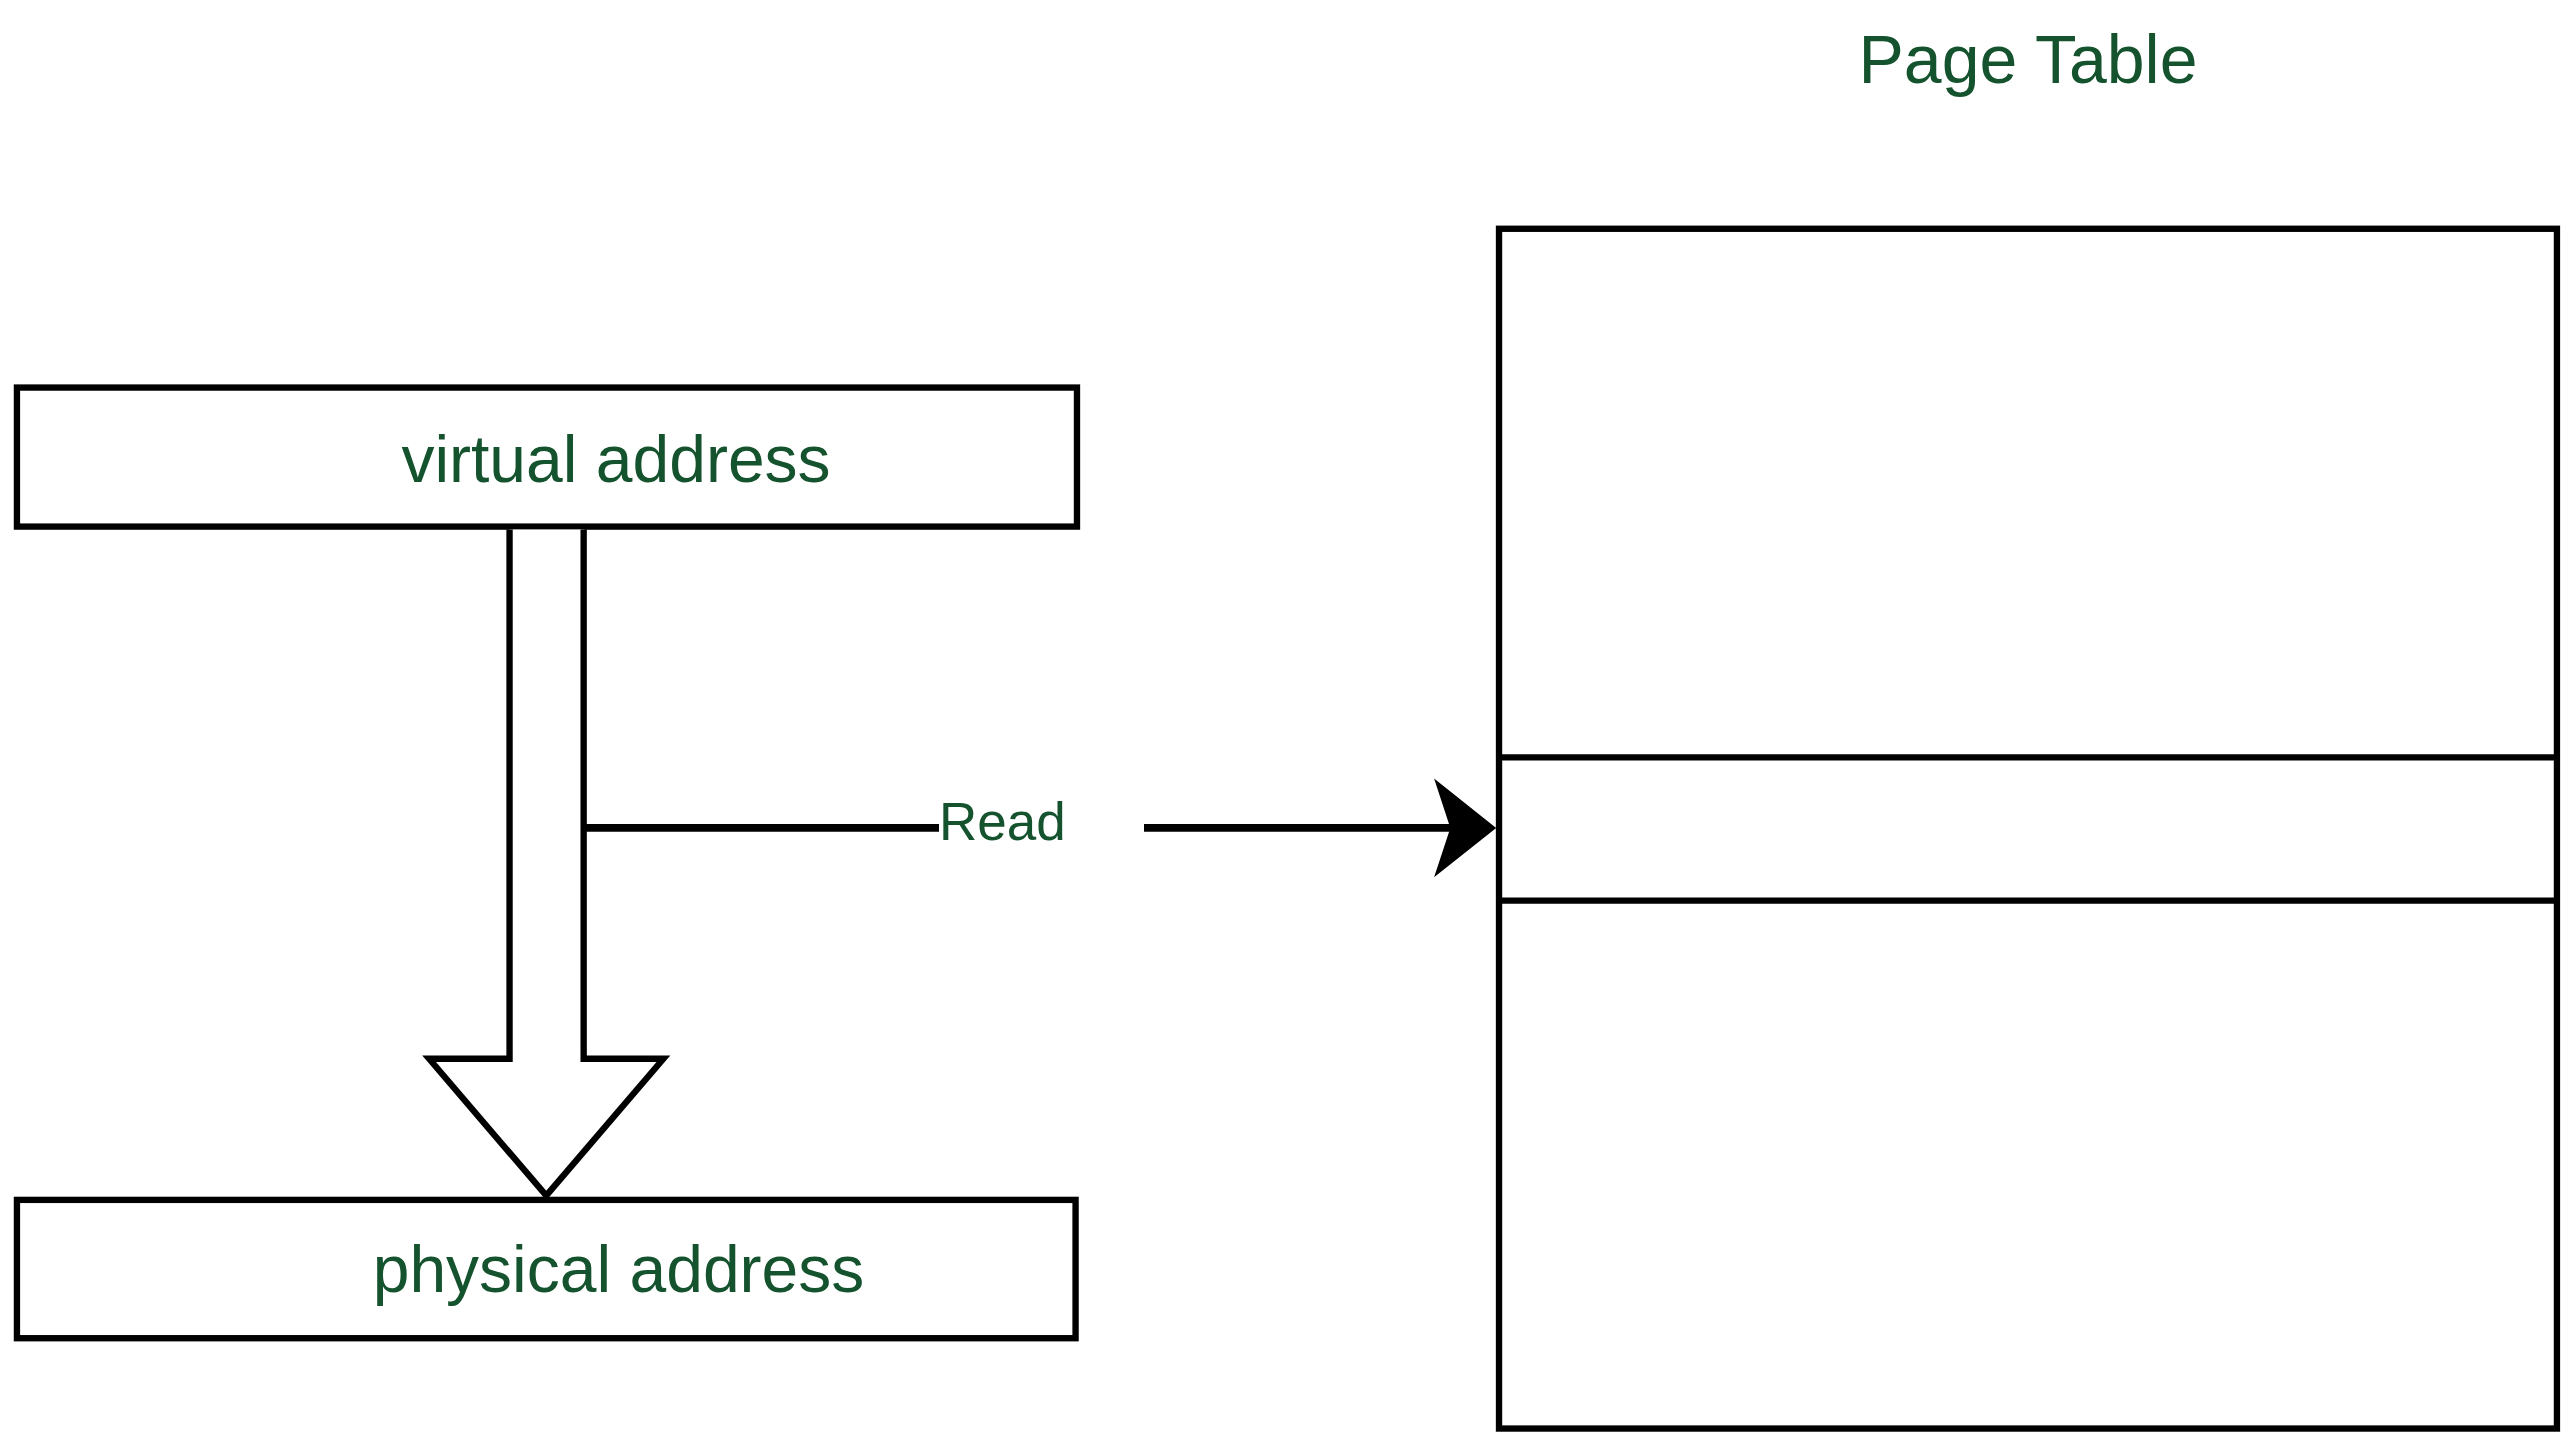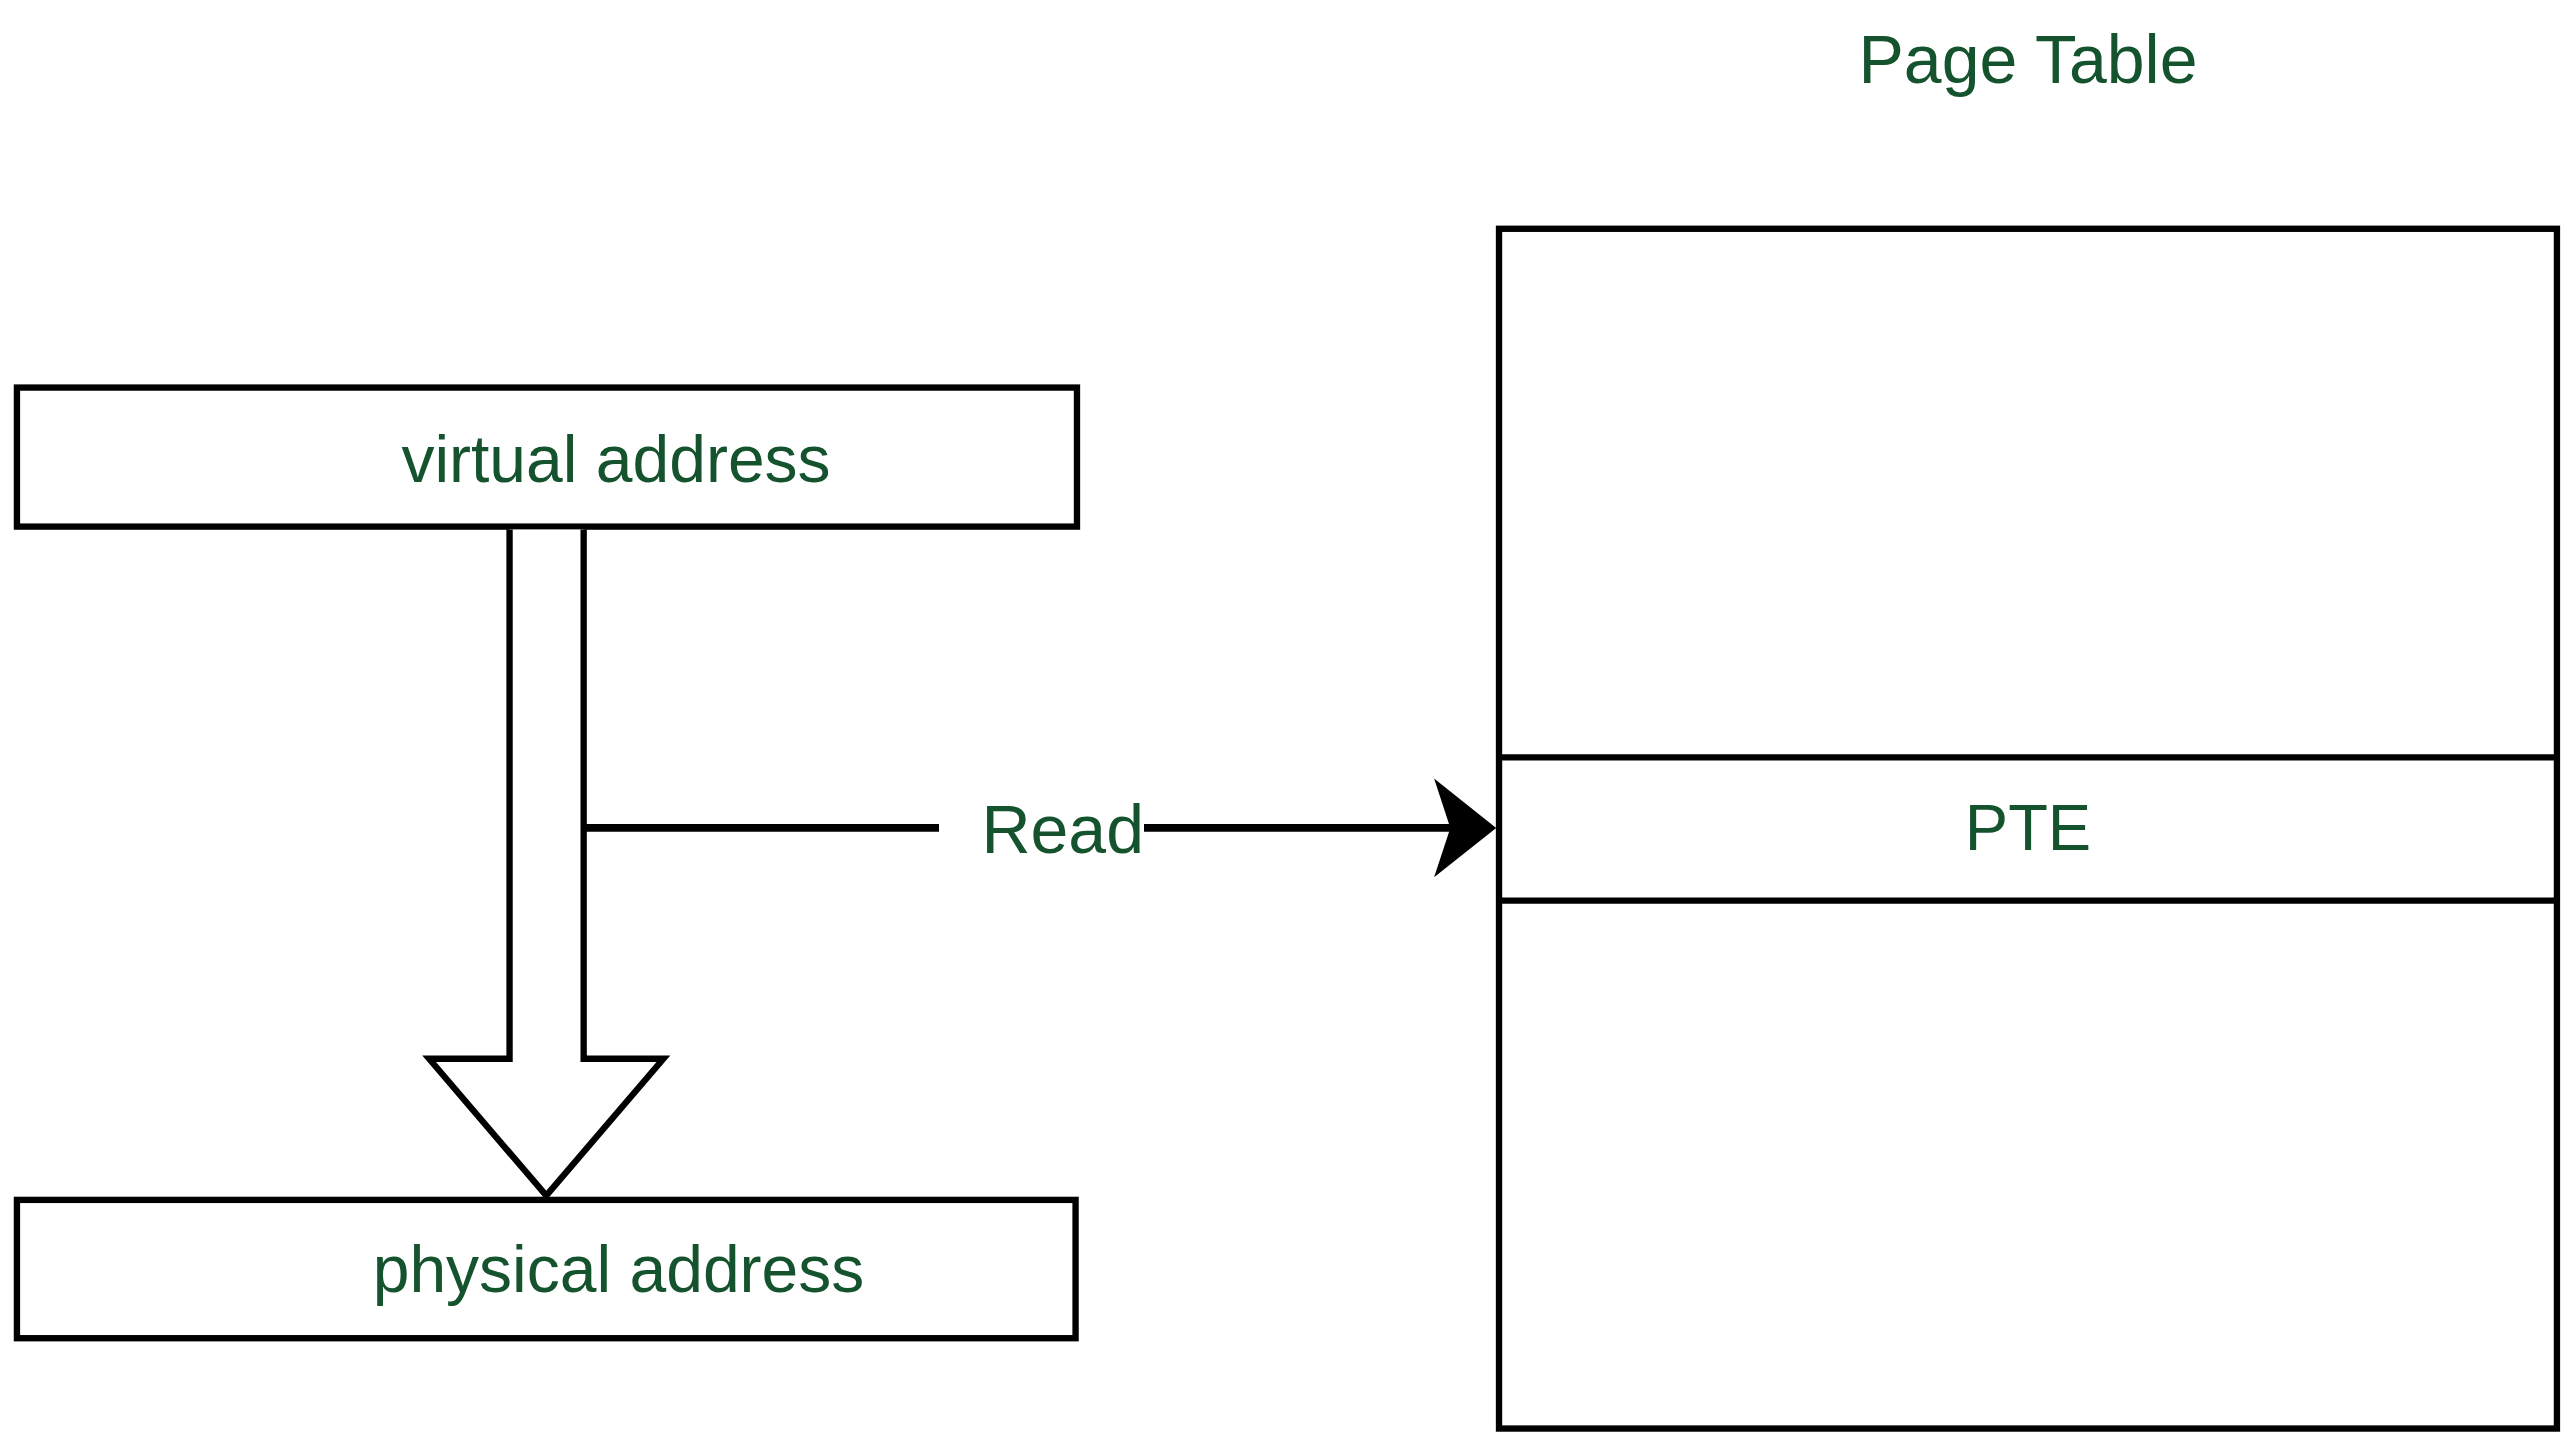--- a/index.html
+++ b/index.html
@@ -64,23 +64,23 @@
     top: 795px;
     width: 1052px;
     font-size: 65px;
   }
 
   
   #read-label {
     left: 939px;
     top: 795px;
     width: 205px;
-    font-size: 68px;
+    font-size: 53px;
     background: #ffffff;
-    text-align: right;
+    text-align: left;
   }
 </style>
 </head>
 <body>
 
 <div id="stage">
 
   <svg id="vector-layer" viewBox="0 0 3650 2050" width="2576" height="1447" xmlns="http://www.w3.org/2000/svg">
 
     <rect x="24" y="549" width="1502" height="197" fill="#ffffff" stroke="#000000" stroke-width="9"></rect>
@@ -112,18 +112,17 @@
              L 2032,1243
              Z" fill="#000000" stroke="none"></path>
   </svg>
 
   <div class="txt" id="page-table-title">Page Table</div>
 
   <div class="txt" id="virtual-address-label">virtual address</div>
 
   <div class="txt" id="physical-address-label">physical address</div>
 
-  <div class="txt" id="pte-label">PTE</div>
 
   <div class="txt" id="read-label">Read</div>
 
 </div>
 
 
 </body></html>

